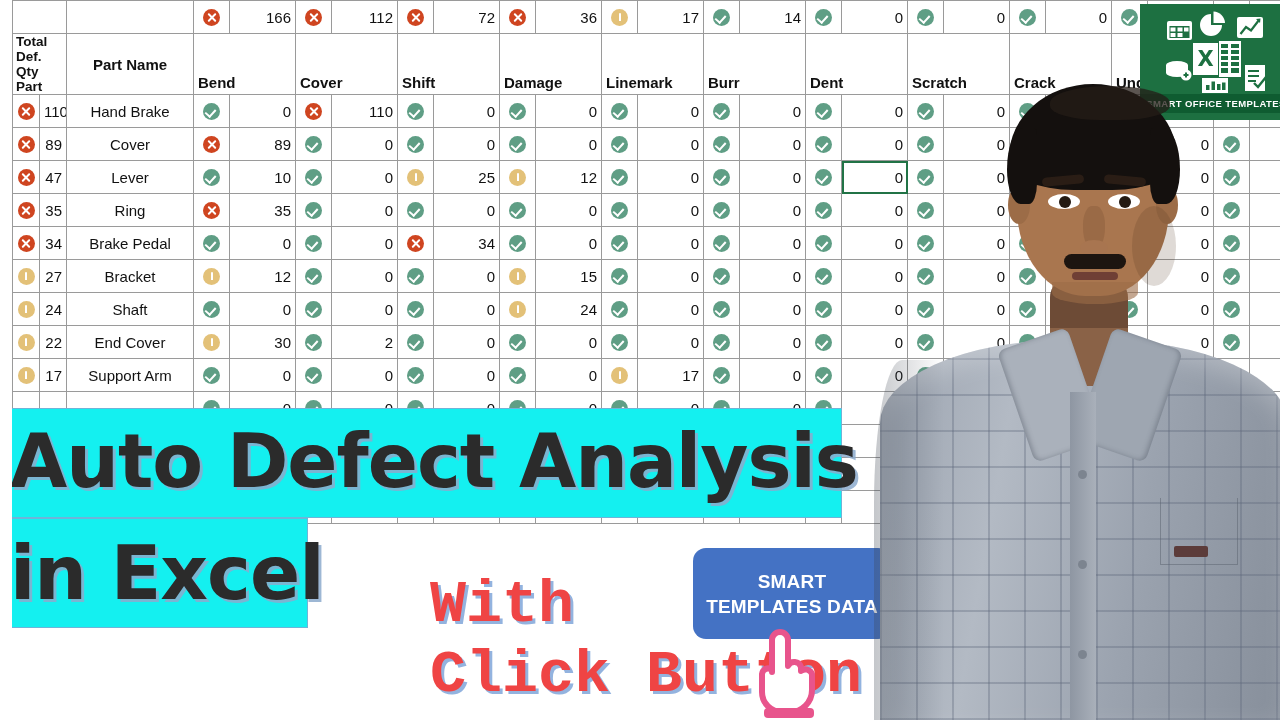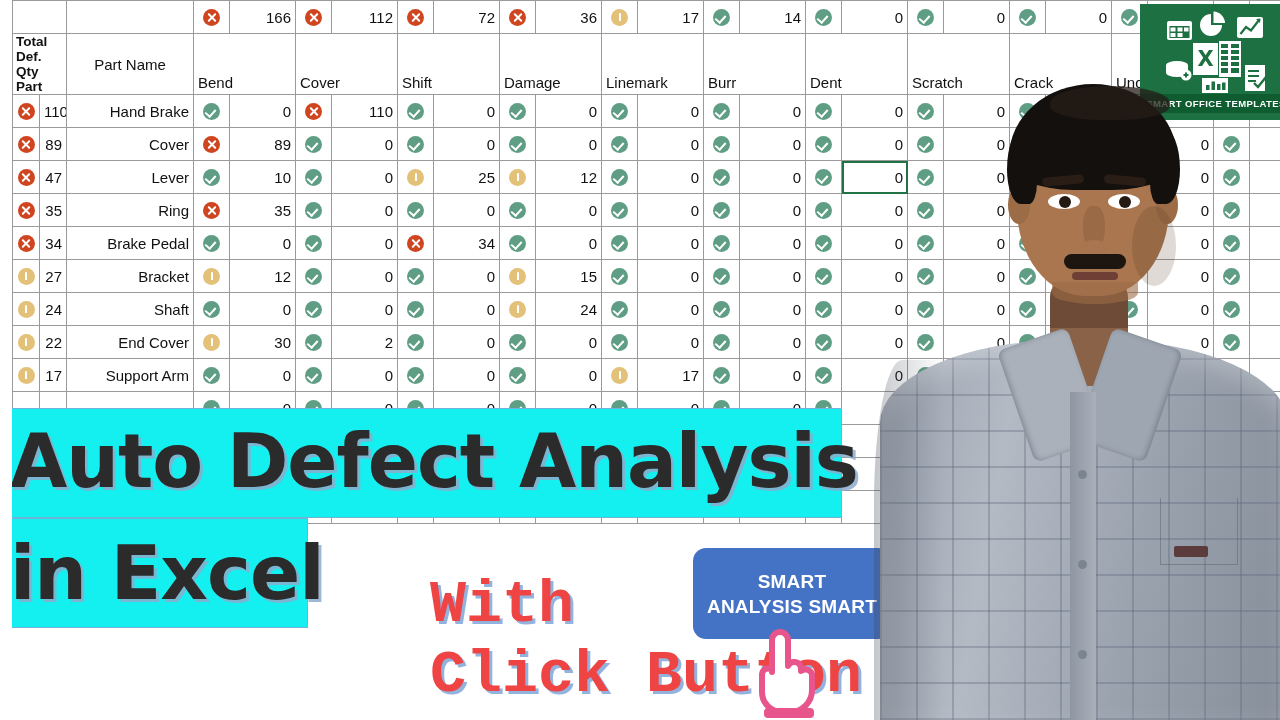--- a/index.html
+++ b/index.html
@@ -25,24 +25,24 @@
     overflow:hidden;
   }
   td.colA{width:45px;}
   td.colB{width:45px;}
   td.colName{width:118px;}
   td.icn{width:27px;text-align:center;padding:0;}
   td.num{width:57px;text-align:right;padding-right:6px;}
 
   .hdr{font-size:14.5px;color:#111;}
   .hdr.bold{font-weight:bold;font-size:13.5px;line-height:15px;text-align:left;padding-left:3px;white-space:normal;}
-  .partname{text-align:right;font-size:14.5px;padding-left:5px;}
+  .partname{text-align:center;font-size:14.5px;padding-left:5px;}
   .hdr-partname{text-align:center;font-size:15px;}
 
-  .hrow td{height:50px;}
+  .hrow td{height:50px;font-weight:bold;}
   .trow td{height:28px;}
 
   
   .ico{display:inline-block;width:17px;height:17px;border-radius:50%;position:relative;vertical-align:middle;}
   .ico.ok{background:#5f9e85;}
   .ico.bad{background:#cf4520;}
   .ico.warn{background:#e3c178;}
   .ico.ok::after{
     content:"";position:absolute;left:4px;top:3.5px;width:5px;height:8px;
     border:solid #fff;border-width:0 2px 2px 0;transform:rotate(42deg);
@@ -642,21 +642,21 @@
   <div class="cyan" id="cyan1"></div>
   <div class="cyan" id="cyan2"></div>
   <div class="bigtitle" id="t1">Auto Defect Analysis</div>
   <div class="bigtitle" id="t2">in Excel</div>
 
   <div class="subtitle" id="s1">With</div>
   <div class="subtitle" id="s2">Click Button</div>
 
   <div id="update-btn">
     <span>SMART</span>
-    <span>ANALYSIS SMART</span>
+    <span>TEMPLATES DATA</span>
   </div>
 
   <div id="hand">
     <svg viewBox="0 0 74 104" width="74" height="104" aria-hidden="true">
       <g fill="#ffffff" stroke="#e8548c" stroke-width="6" stroke-linejoin="round" stroke-linecap="round">
         <path d="M20 56 V24 a8 8 0 0 1 16 0 V50
                  a7 7 0 0 1 13 1 v4
                  a7 7 0 0 1 11 3 v16
                  a22 22 0 0 1 -22 22 h-8
                  a20 20 0 0 1 -20 -20 V58

